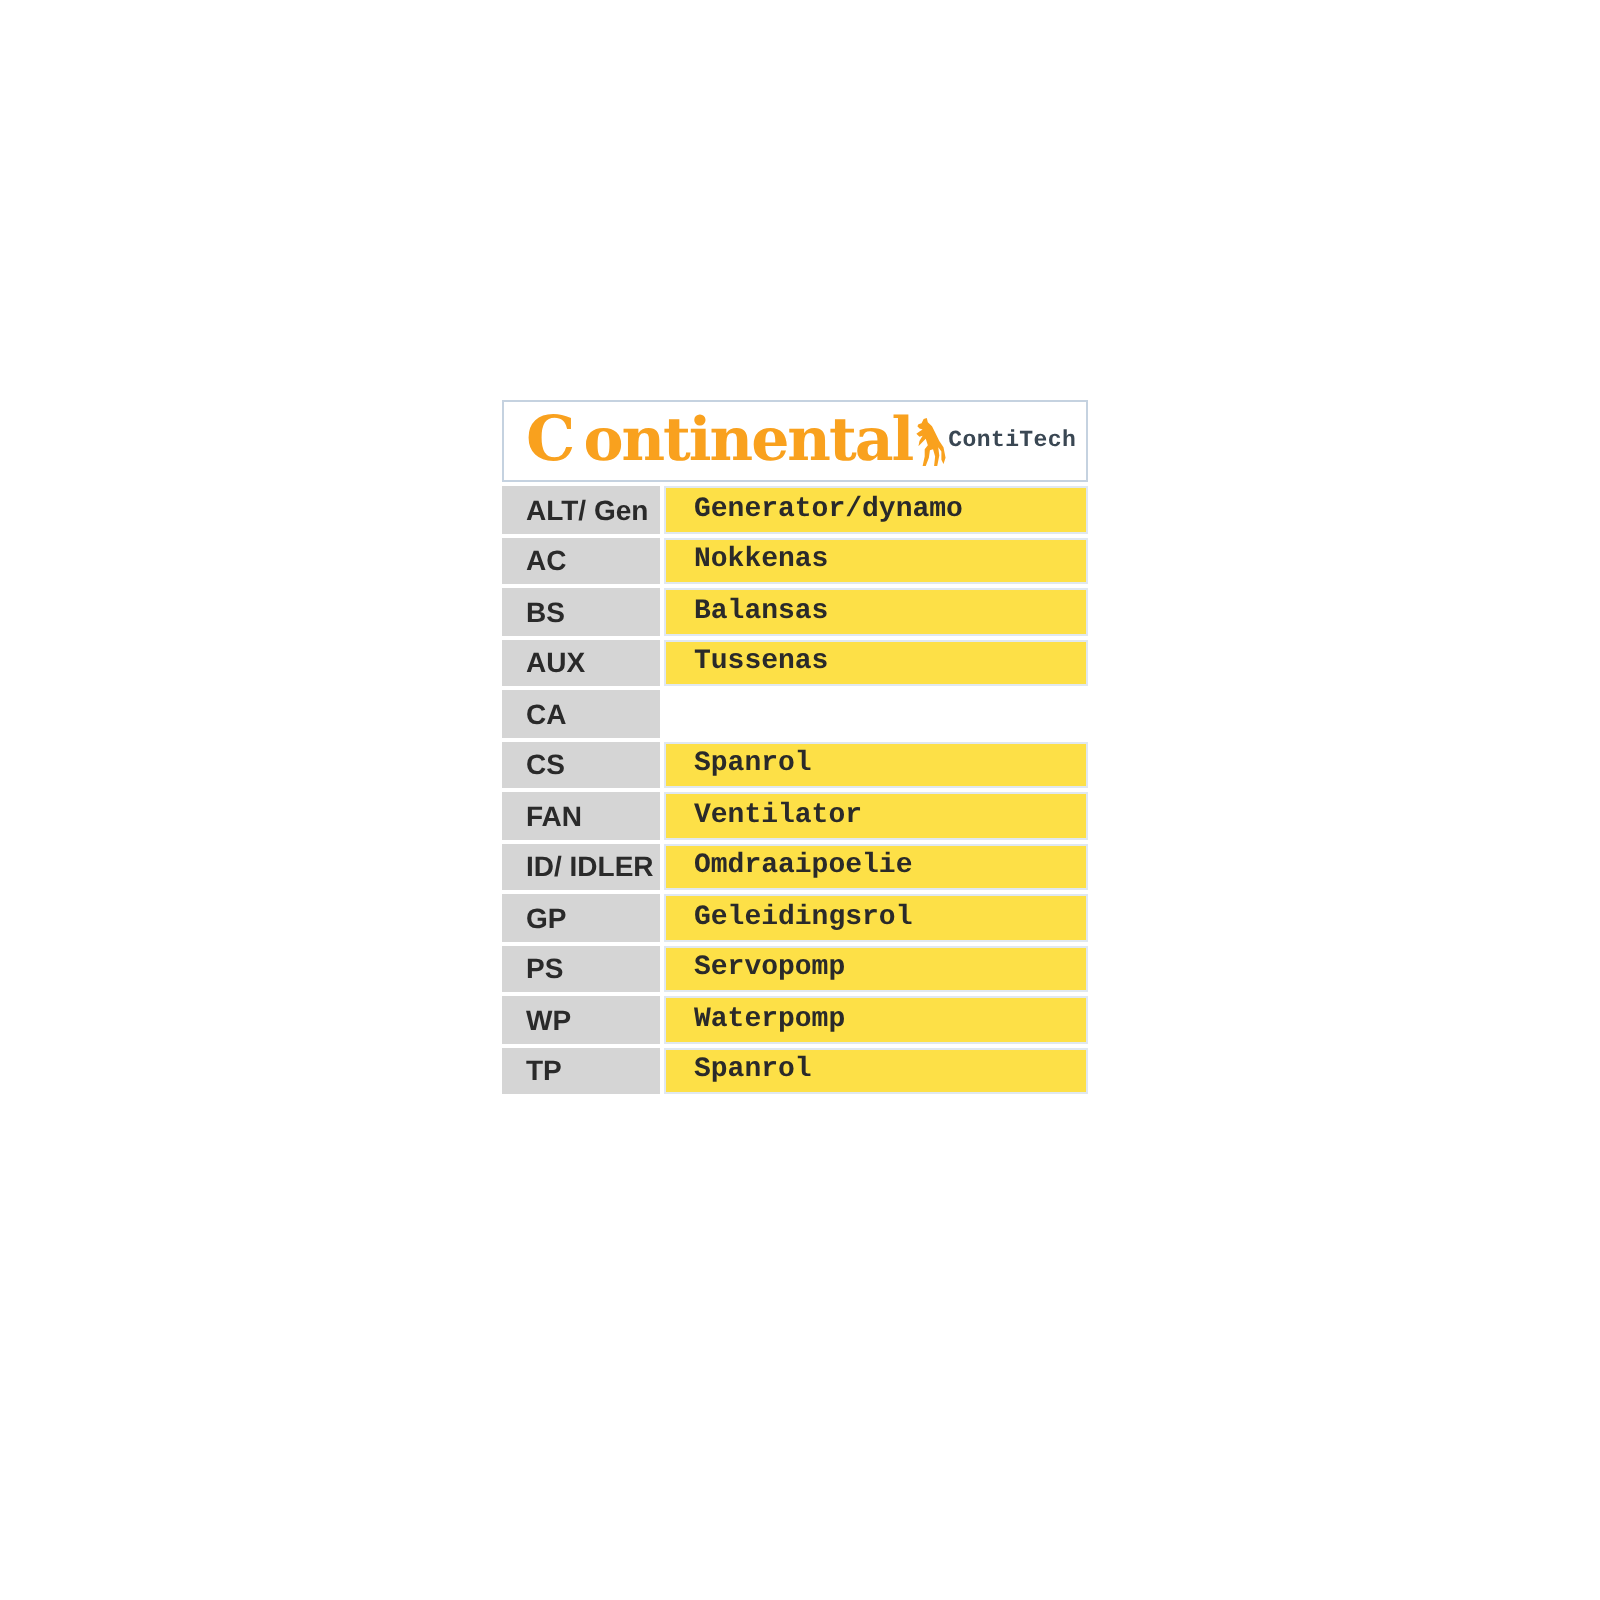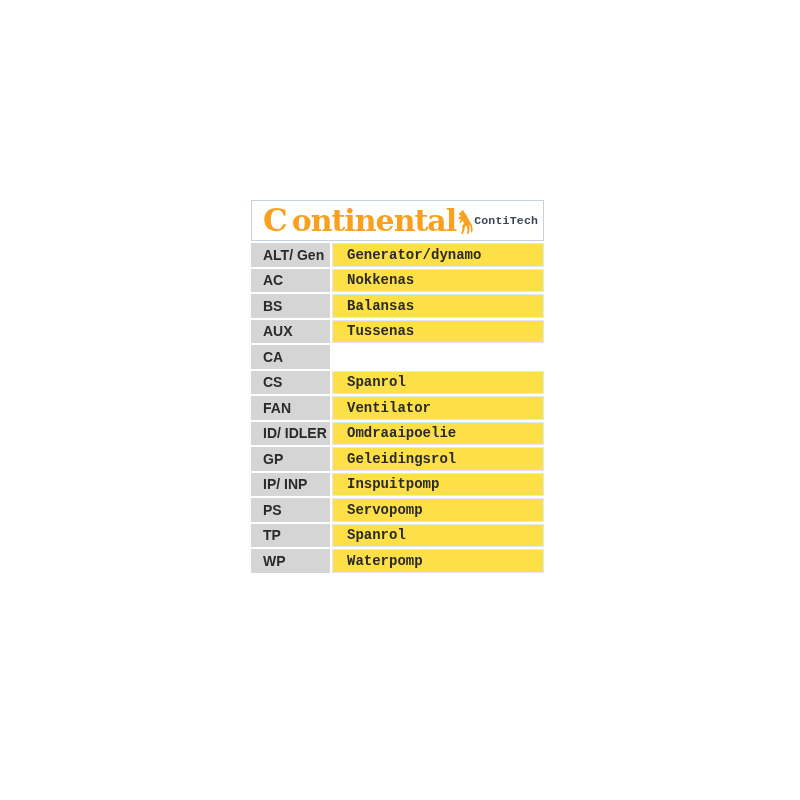--- a/index.html
+++ b/index.html
@@ -156,35 +156,31 @@
   <div class="row">
     <div class="cell abbr">ID/ IDLER</div>
     <div class="cell desc">Omdraaipoelie</div>
   </div>
 
   <div class="row">
     <div class="cell abbr">GP</div>
     <div class="cell desc">Geleidingsrol</div>
   </div>
 
-  <div class="row">
-    <div class="cell abbr">IP/ INP</div>
-    <div class="cell desc">Inspuitpomp</div>
-  </div>
 
 
   <div class="row">
     <div class="cell abbr">PS</div>
     <div class="cell desc">Servopomp</div>
   </div>
 
   <div class="row">
-    <div class="cell abbr">TP</div>
-    <div class="cell desc">Spanrol</div>
+    <div class="cell abbr">WP</div>
+    <div class="cell desc">Waterpomp</div>
   </div>
 
   <div class="row">
-    <div class="cell abbr">WP</div>
-    <div class="cell desc">Waterpomp</div>
+    <div class="cell abbr">TP</div>
+    <div class="cell desc">Spanrol</div>
   </div>
 </div>
   </div>
 </div>
 
 </body></html>

